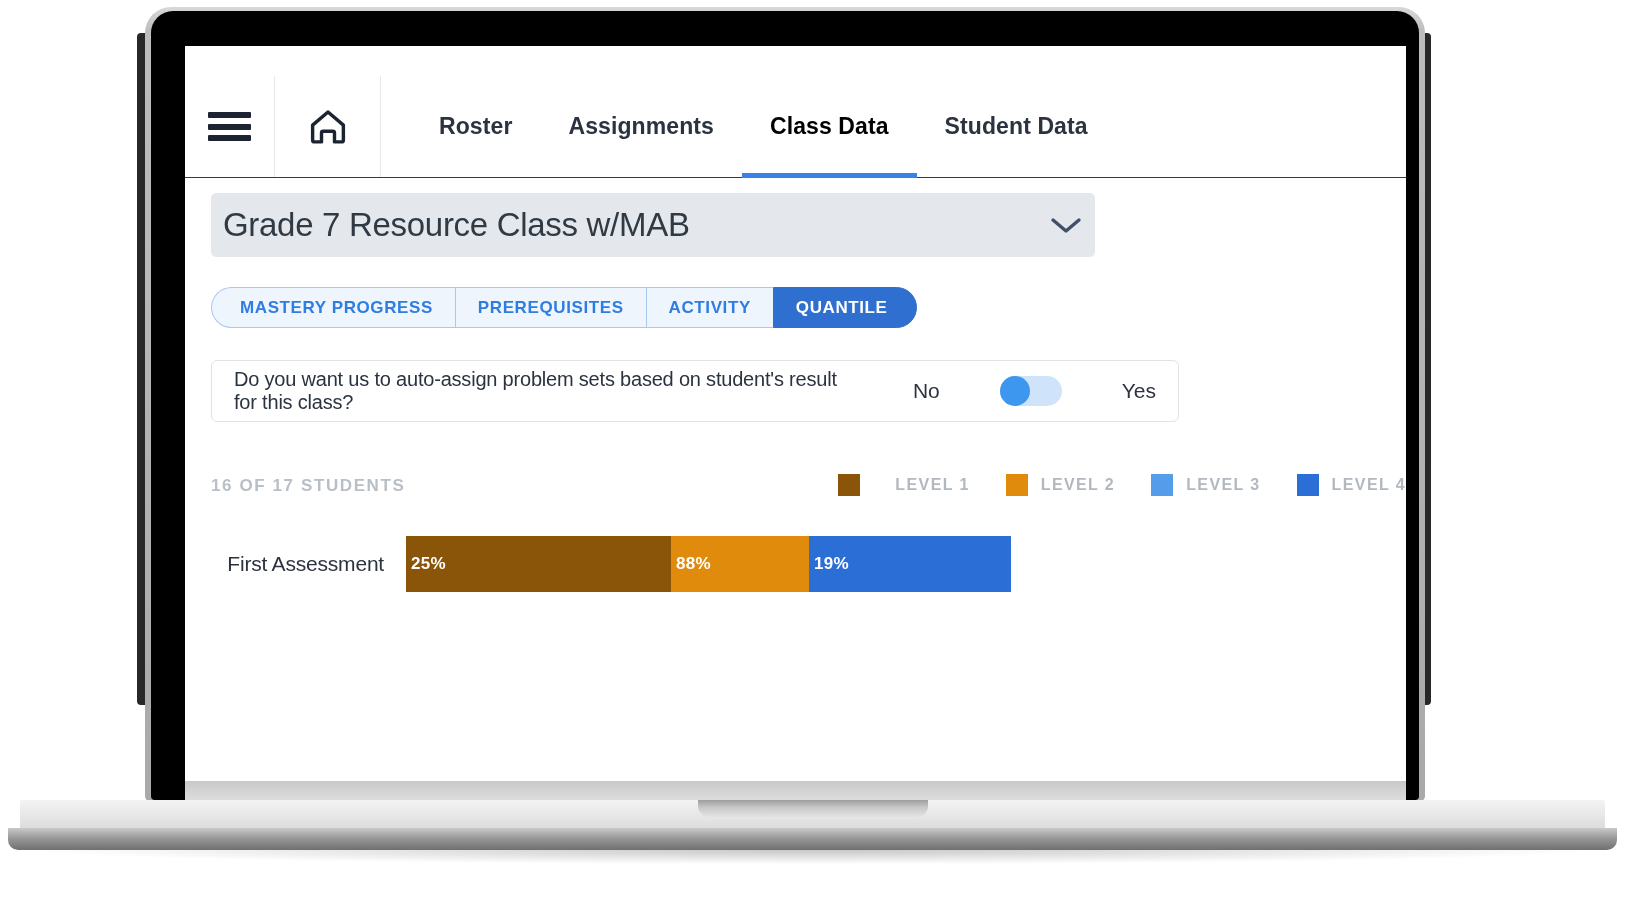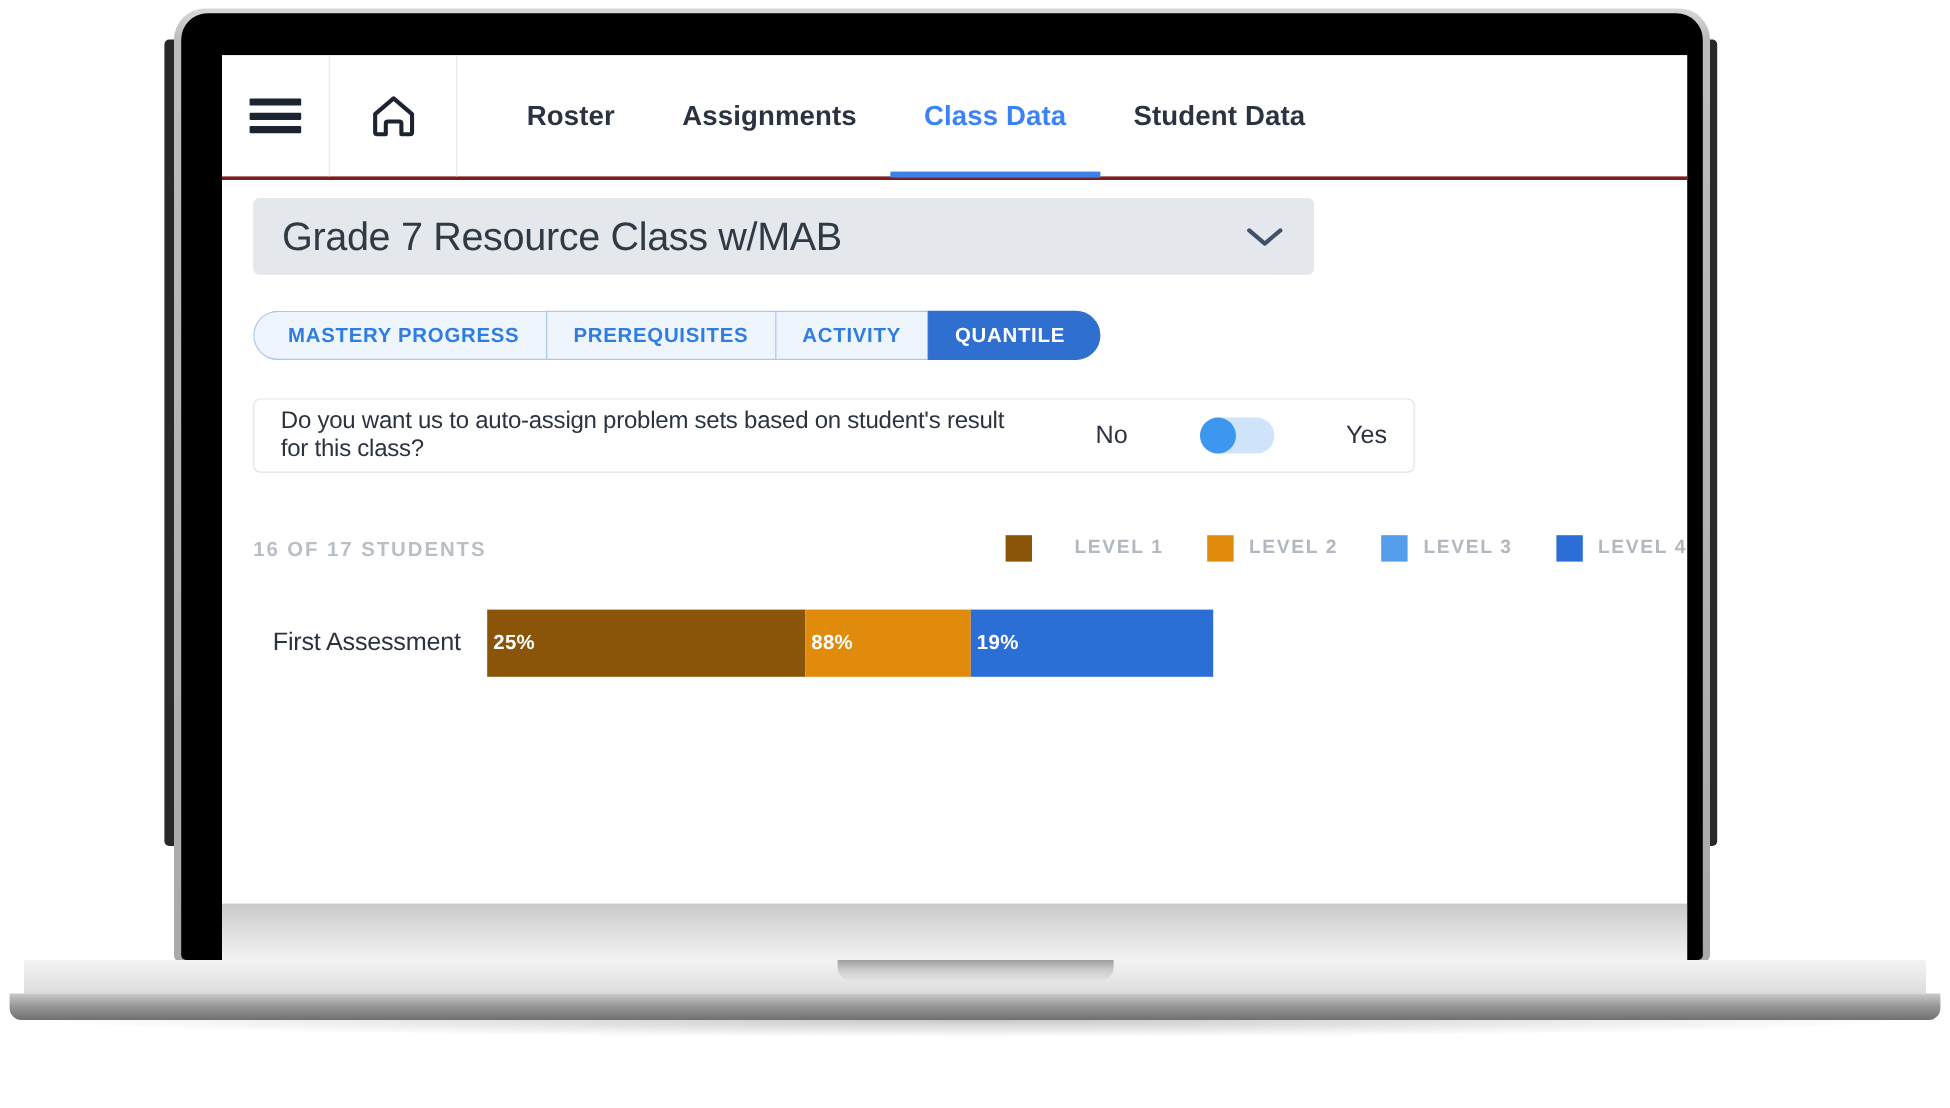--- a/index.html
+++ b/index.html
@@ -77,57 +77,58 @@
     left:40px;top:850px;
     width:1545px;height:14px;
     background:radial-gradient(ellipse at 50% 0%,rgba(0,0,0,.22) 0%,rgba(0,0,0,0) 72%);
   }
 
   
   .topbar{
     height:101px;
     display:flex;align-items:stretch;
     background:#ffffff;
-    border-bottom:3px solid #7f1d1d;
+    border-bottom:1px solid #7f1d1d;
     position:relative;
+    margin-top:30px;
   }
   .tb-cell{
     display:flex;align-items:center;justify-content:center;
     border-right:1px solid #e6e8ea;
   }
   .tb-hamburger{width:89px;}
   .tb-home{width:105px;}
   .ham{width:43px;height:29px;display:flex;flex-direction:column;justify-content:space-between;}
   .ham i{display:block;height:6px;background:#1b2430;border-radius:1px;}
   .homeico{width:44px;height:41px;}
 
   .navtabs{display:flex;align-items:stretch;padding-left:30px;}
   .navtab{
     display:flex;align-items:center;
     padding:0 28px;
     font-size:23px;font-weight:bold;color:#2b3340;
     letter-spacing:.1px;
     position:relative;
     cursor:pointer;
   }
-  .navtab.active{color:#3b82f6;}
+  .navtab.active{color:#000000;}
   .navtab.active::after{
     content:"";position:absolute;left:0;right:0;bottom:-1px;height:5px;background:#3b82e8;
   }
 
   .content{padding:0 0 0 0;position:relative;background:#fff;}
 
   
   .classsel{
     margin:15px 0 0 26px;
     width:884px;height:64px;
     background:#e4e8ec;
     border-radius:5px;
     display:flex;align-items:center;
-    padding:0 24px;
+    padding:0 12px;
     box-sizing:border-box;
     cursor:pointer;
   }
   .classsel .label{
     flex:1;font-size:33px;color:#2f3a45;letter-spacing:-.3px;
   }
   .chev{width:34px;height:20px;}
 
   
   .segrow{

